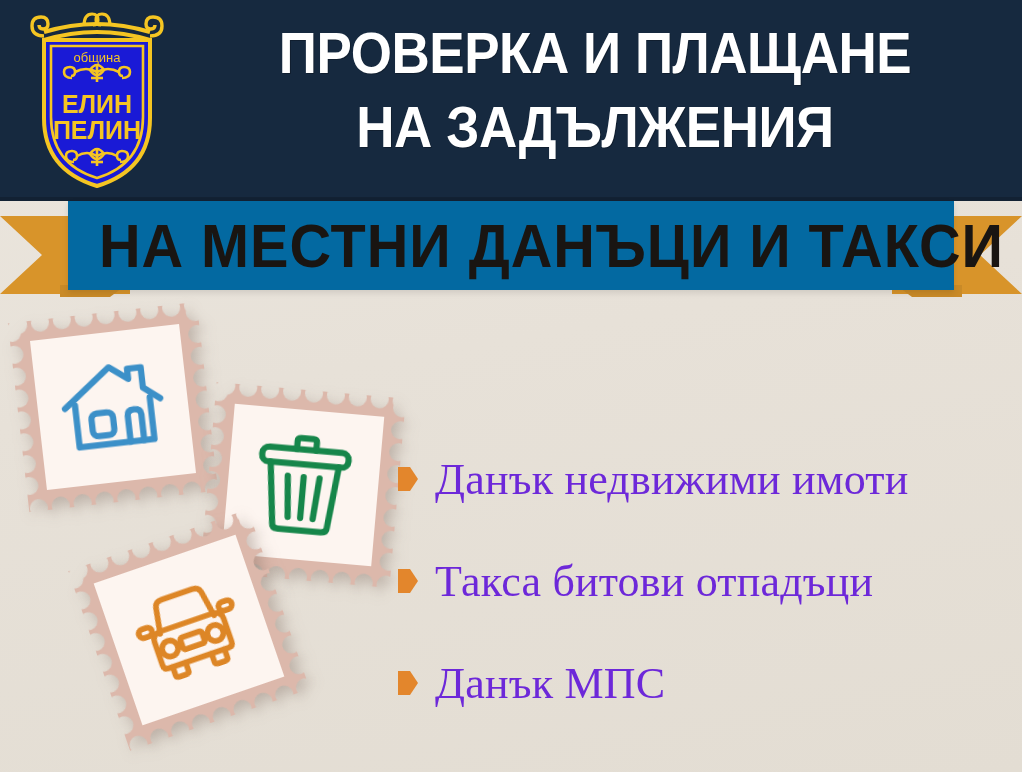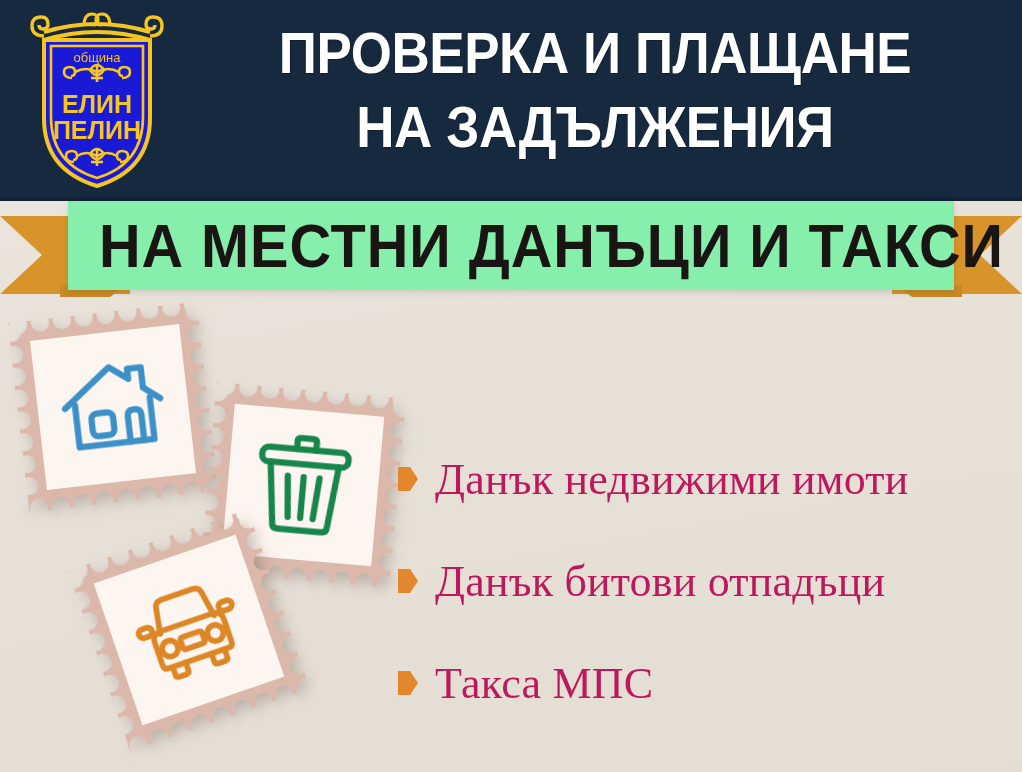--- a/index.html
+++ b/index.html
@@ -97,21 +97,21 @@
   }
   .ribbon-shadow-l { left: 60px; width: 66px; clip-path: polygon(0 0, 66px 0, 50px 12px, 0 12px); }
   .ribbon-shadow-r { right: 60px; width: 66px; clip-path: polygon(0 0, 66px 0, 66px 12px, 16px 12px); }
 
   .ribbon-body {
     position: absolute;
     left: 68px;
     top: 5px;
     width: 886px;
     height: 89px;
-    background: #86efac;
+    background: #0369a1;
     box-shadow: 0 3px 6px rgba(0,0,0,0.10);
   }
   .ribbon-text {
     position: absolute;
     left: 0; top: 0;
     width: 100%;
     height: 89px;
     line-height: 89px;
     text-align: center;
     color: #191512;
@@ -157,21 +157,21 @@
     flex: 0 0 auto;
     width: 20px;
     height: 24px;
     margin-right: 17px;
     background: #e3862c;
     clip-path: polygon(0 0, 12px 0, 20px 12px, 12px 24px, 0 24px, 0 0);
   }
   .bullet-label {
     font-family: "Liberation Serif", serif;
     font-size: 44px;
-    color: #be185d;
+    color: #6d28d9;
     white-space: nowrap;
     letter-spacing: 0.2px;
   }
 </style>
 </head>
 <body>
 
 <div id="poster">
 
   <div class="bg-base"></div>
@@ -409,21 +409,21 @@
     </svg>
   </div>
 
   <div class="bullets">
     <div class="bullet-row">
       <span class="bullet-mark"></span>
       <span class="bullet-label">Данък недвижими имоти</span>
     </div>
     <div class="bullet-row">
       <span class="bullet-mark"></span>
-      <span class="bullet-label">Данък битови отпадъци</span>
+      <span class="bullet-label">Такса битови отпадъци</span>
     </div>
     <div class="bullet-row">
       <span class="bullet-mark"></span>
-      <span class="bullet-label">Такса МПС</span>
+      <span class="bullet-label">Данък МПС</span>
     </div>
   </div>
 
 </div>
 
 </body></html>

